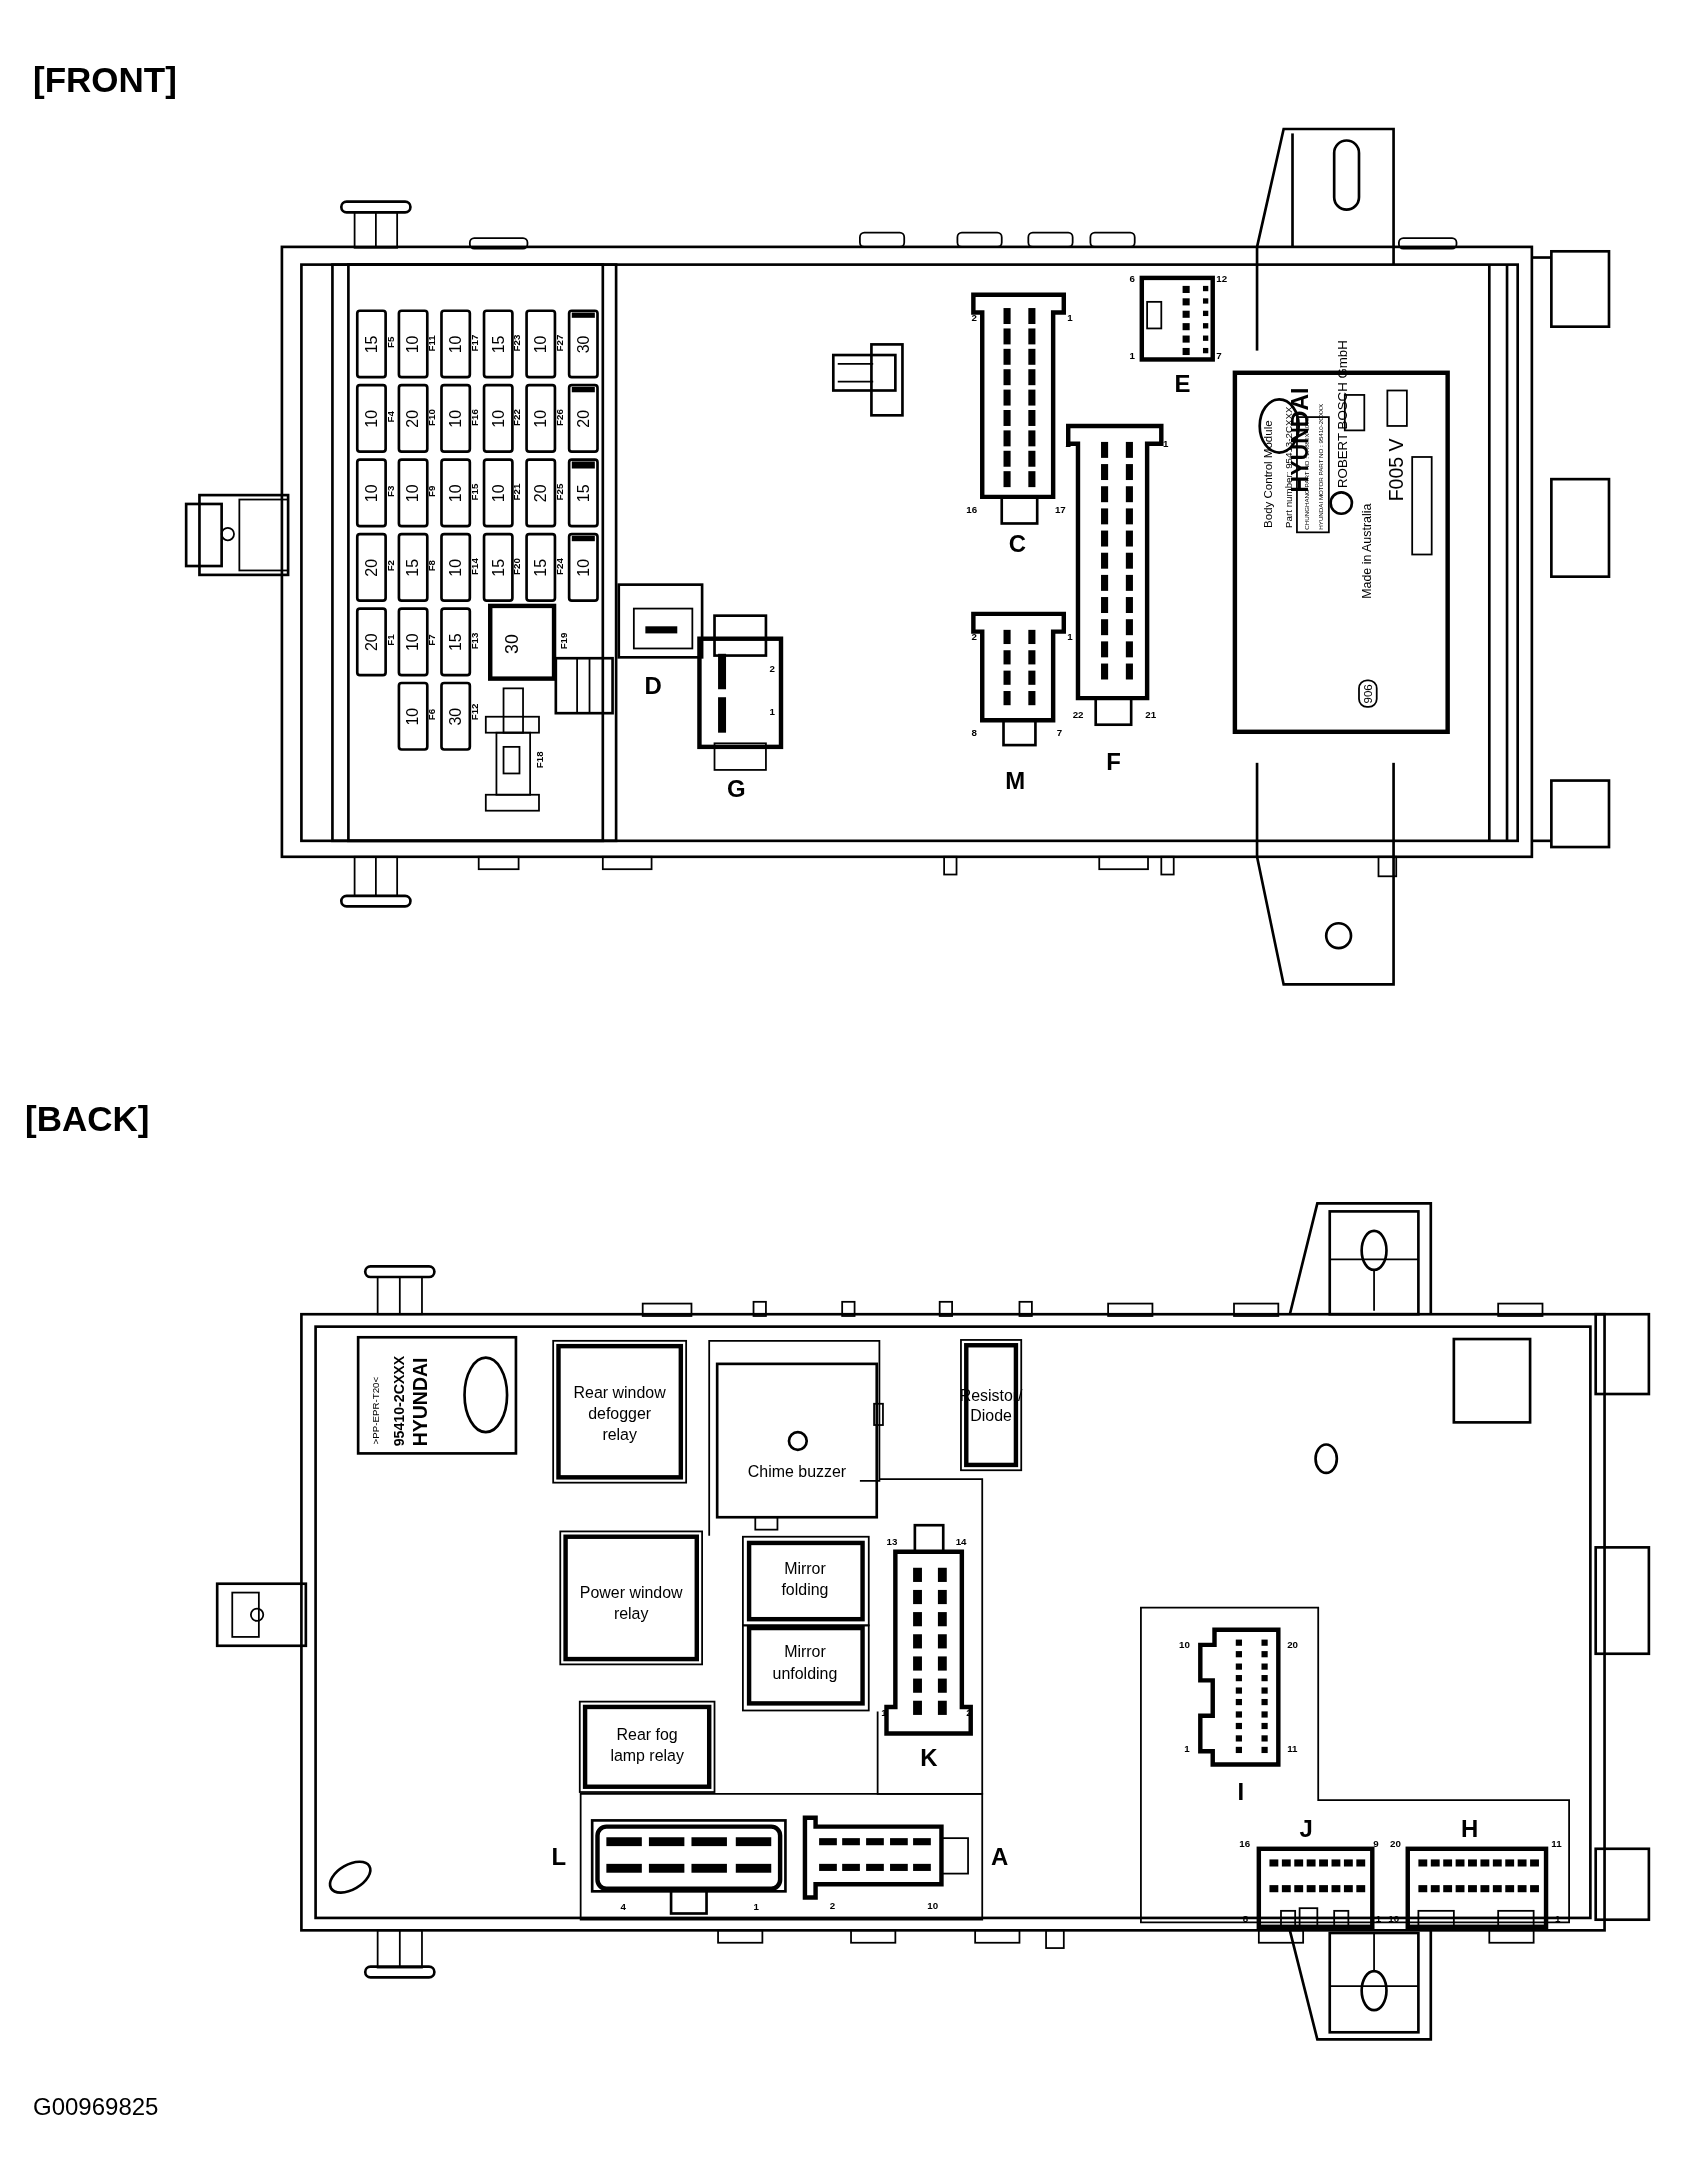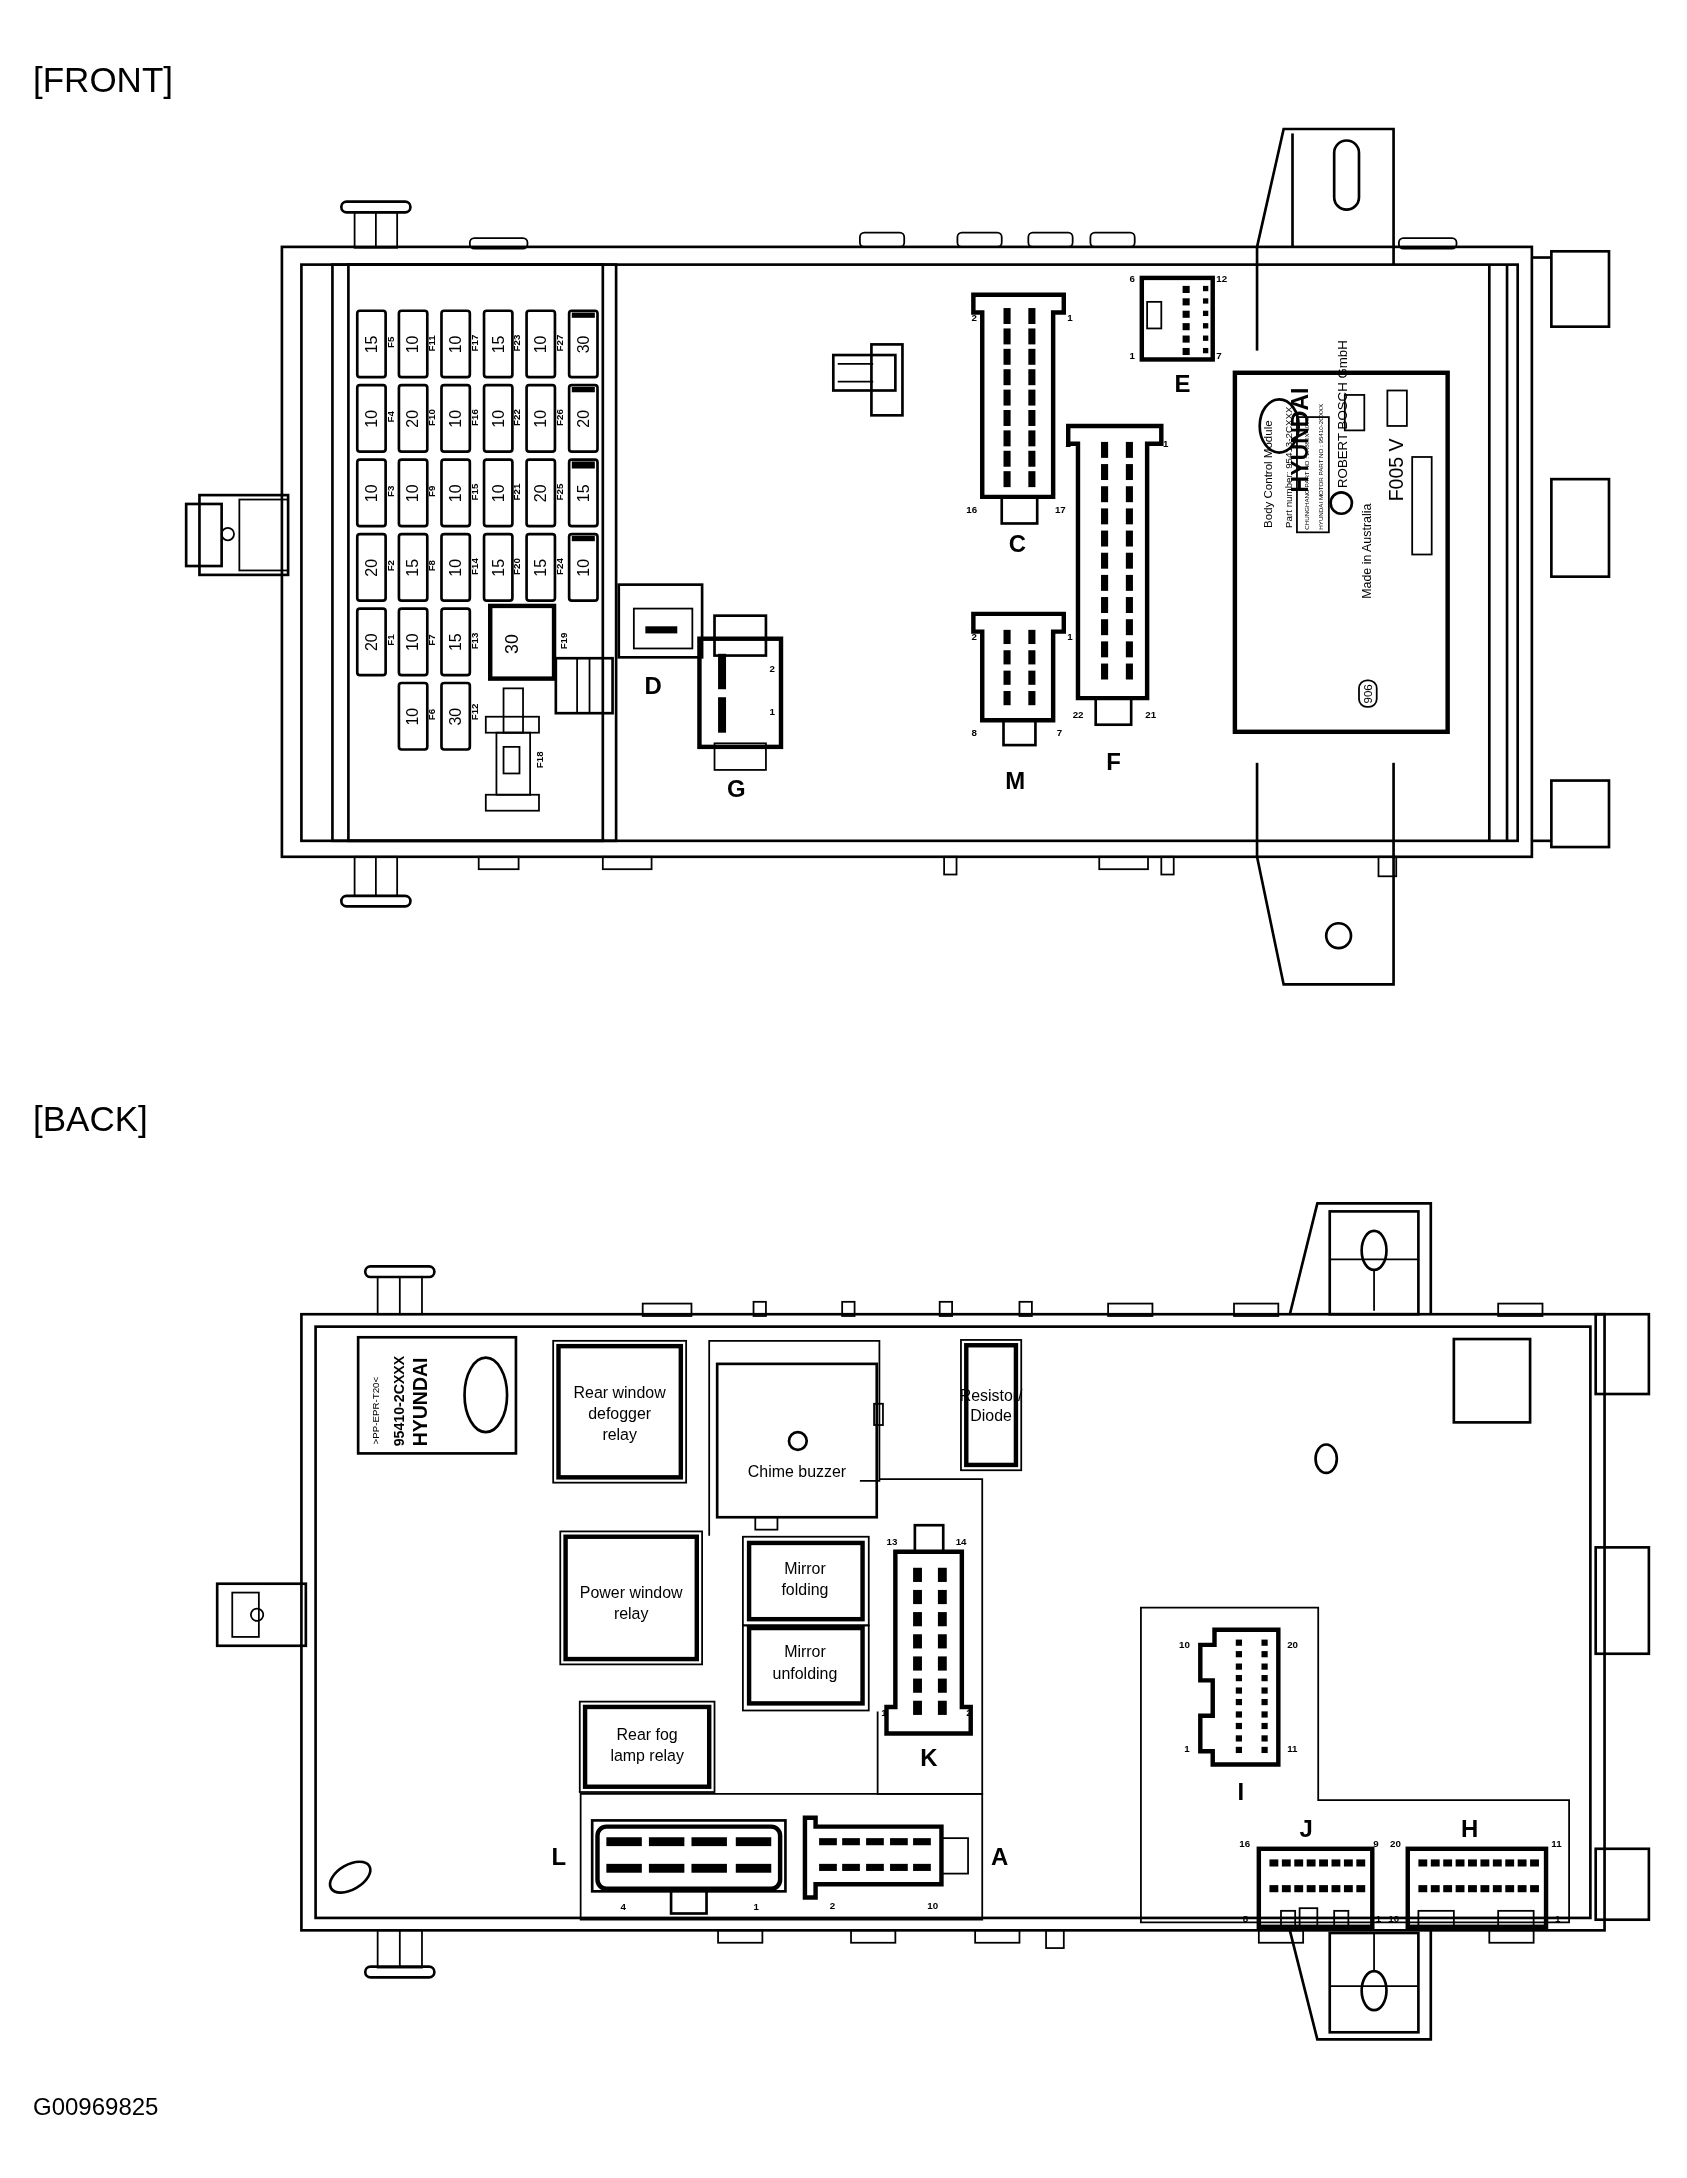--- a/index.html
+++ b/index.html
@@ -1,33 +1,33 @@
 <!DOCTYPE html>
 <html style="font-size:14px"><head>
 <meta charset="utf-8">
 <style>
   html,body{margin:0;padding:0;background:#fff;}
   body{width:1687px;height:2179px;position:relative;overflow:hidden;font-family:"Liberation Sans",sans-serif;color:#000;}
-  .hdr{position:absolute;font-weight:normal;font-size:35px;}
+  .hdr{position:absolute;font-weight:bold;font-size:35px;}
   .fig-id{position:absolute;left:33px;top:2093px;font-size:24px;}
   svg{position:absolute;left:0;top:0;}
   .ln{fill:none;stroke:#000;stroke-width:3;}
   .ln2{fill:none;stroke:#000;stroke-width:2;}
   .thick{fill:none;stroke:#000;stroke-width:5;}
   .pin{fill:#000;}
   .t{font-family:"Liberation Sans",sans-serif;fill:#000;}
   .lbl{font-family:"Liberation Sans",sans-serif;font-weight:bold;fill:#000;font-size:27px;}
   .small{font-family:"Liberation Sans",sans-serif;font-weight:bold;fill:#000;font-size:11px;}
   .relay-text{font-family:"Liberation Sans",sans-serif;fill:#000;font-size:18px;text-anchor:middle;}
 </style>
 </head>
 <body>
 
 <div class="hdr" style="left:33px;top:60px;">[FRONT]</div>
-<div class="hdr" style="left:33px;top:1099px;">[BACK]</div>
+<div class="hdr" style="left:25px;top:1099px;">[BACK]</div>
 <div class="fig-id">G00969825</div>
 
 <svg width="1687" height="2179" viewBox="0 0 1903 2457">
 
   <g>
 
     <rect class="ln" x="318" y="278" width="1410" height="688"></rect>
     <rect class="ln" x="340" y="298" width="1372" height="650"></rect>
 
     <rect class="ln" x="375" y="298" width="320" height="650"></rect>

